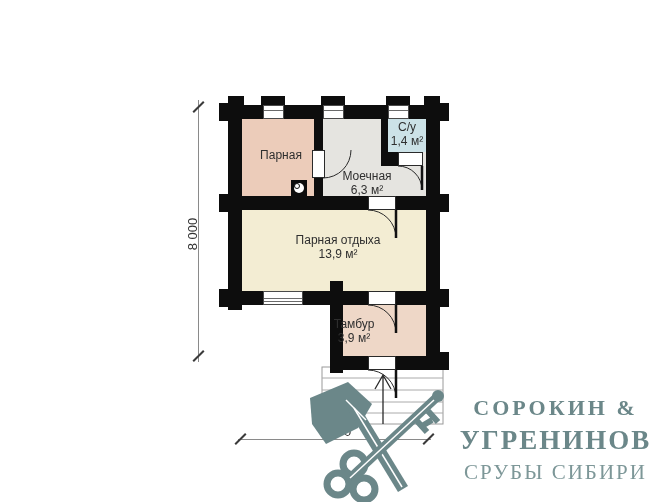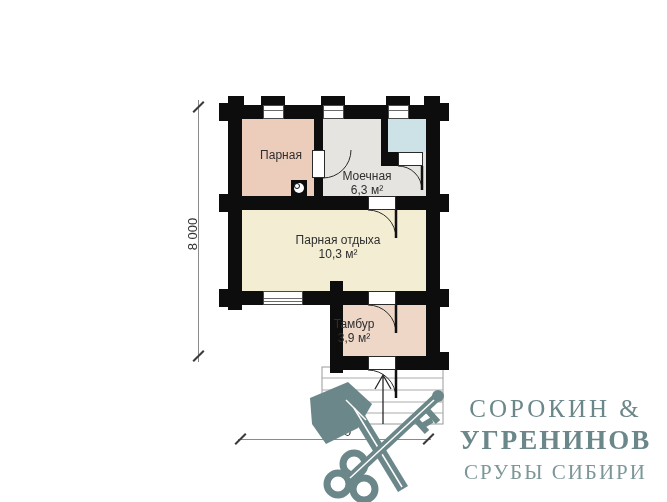--- a/index.html
+++ b/index.html
@@ -12,21 +12,21 @@
   .win{position:absolute;background:#ffffff;border:1px solid #4a4a4a;box-sizing:border-box;}
   .win .pane{position:absolute;left:0;right:0;height:0;border-top:1px solid #6a6a6a;}
   .dimline{position:absolute;background:#8a8a8a;}
   .tick{position:absolute;width:15px;height:2px;background:#3a3a3a;transform:rotate(-45deg);}
   .dimtext{position:absolute;color:#333;font-size:13px;text-align:center;}
   .stove{position:absolute;background:#0d0d0d;}
   .stove .c1{position:absolute;left:3px;top:3px;width:10px;height:10px;background:#fff;border-radius:50%;}
   .stove .c2{position:absolute;left:3px;top:3px;width:4px;height:4px;background:#fff;border:1.5px solid #111;border-radius:50%;}
   svg{position:absolute;left:0;top:0;}
   .logo-text{position:absolute;text-align:center;font-family:"Liberation Serif",serif;}
-  .lt1{font-weight:normal;font-size:25px;letter-spacing:3px;}
+  .lt1{font-weight:bold;font-size:22px;letter-spacing:3px;}
   .lt2{font-weight:bold;font-size:27px;letter-spacing:2px;}
   .lt3{font-weight:normal;font-size:21px;letter-spacing:2px;}
 </style>
 </head>
 <body>
 
 <div class="canvas">
 
   <div class="room" style="left: 242px; top: 119px; width: 72px; height: 77px; background-color: rgb(236, 204, 186);"></div>
   <div class="room" style="left: 323px; top: 119px; width: 103px; height: 77px; background-color: rgb(229, 228, 224);"></div>
@@ -102,23 +102,27 @@
     <path d="M383 424 L383 376 M375 389 L383 375 L391 389" stroke="#2a2a2a" stroke-width="1.3" fill="none"></path>
   </svg>
 
   <div class="rlabel" style="left:231px;top:148px;width:100px;">
     <div>Парная</div>
   </div>
   <div class="rlabel" style="left:317px;top:169px;width:100px;">
     <div>Моечная</div>
     <div>6,3 м²</div>
   </div>
+  <div class="rlabel" style="left:377px;top:120px;width:60px;">
+    <div>С/у</div>
+    <div>1,4 м²</div>
+  </div>
   <div class="rlabel" style="left:268px;top:233px;width:140px;">
     <div>Парная отдыха</div>
-    <div>10,3 м²</div>
+    <div>13,9 м²</div>
   </div>
   <div class="rlabel" style="left:304px;top:317px;width:100px;">
     <div>Тамбур</div>
     <div>3,9 м²</div>
   </div>
 
   <div class="dimline" style="left:198px;top:100px;width:1px;height:262px;"></div>
   <div class="tick" style="left:191px;top:106px;"></div>
   <div class="tick" style="left:191px;top:355px;"></div>
   <div class="dimtext" style="left:163px;top:226px;width:60px;height:16px;transform:rotate(-90deg);">8 000</div>

